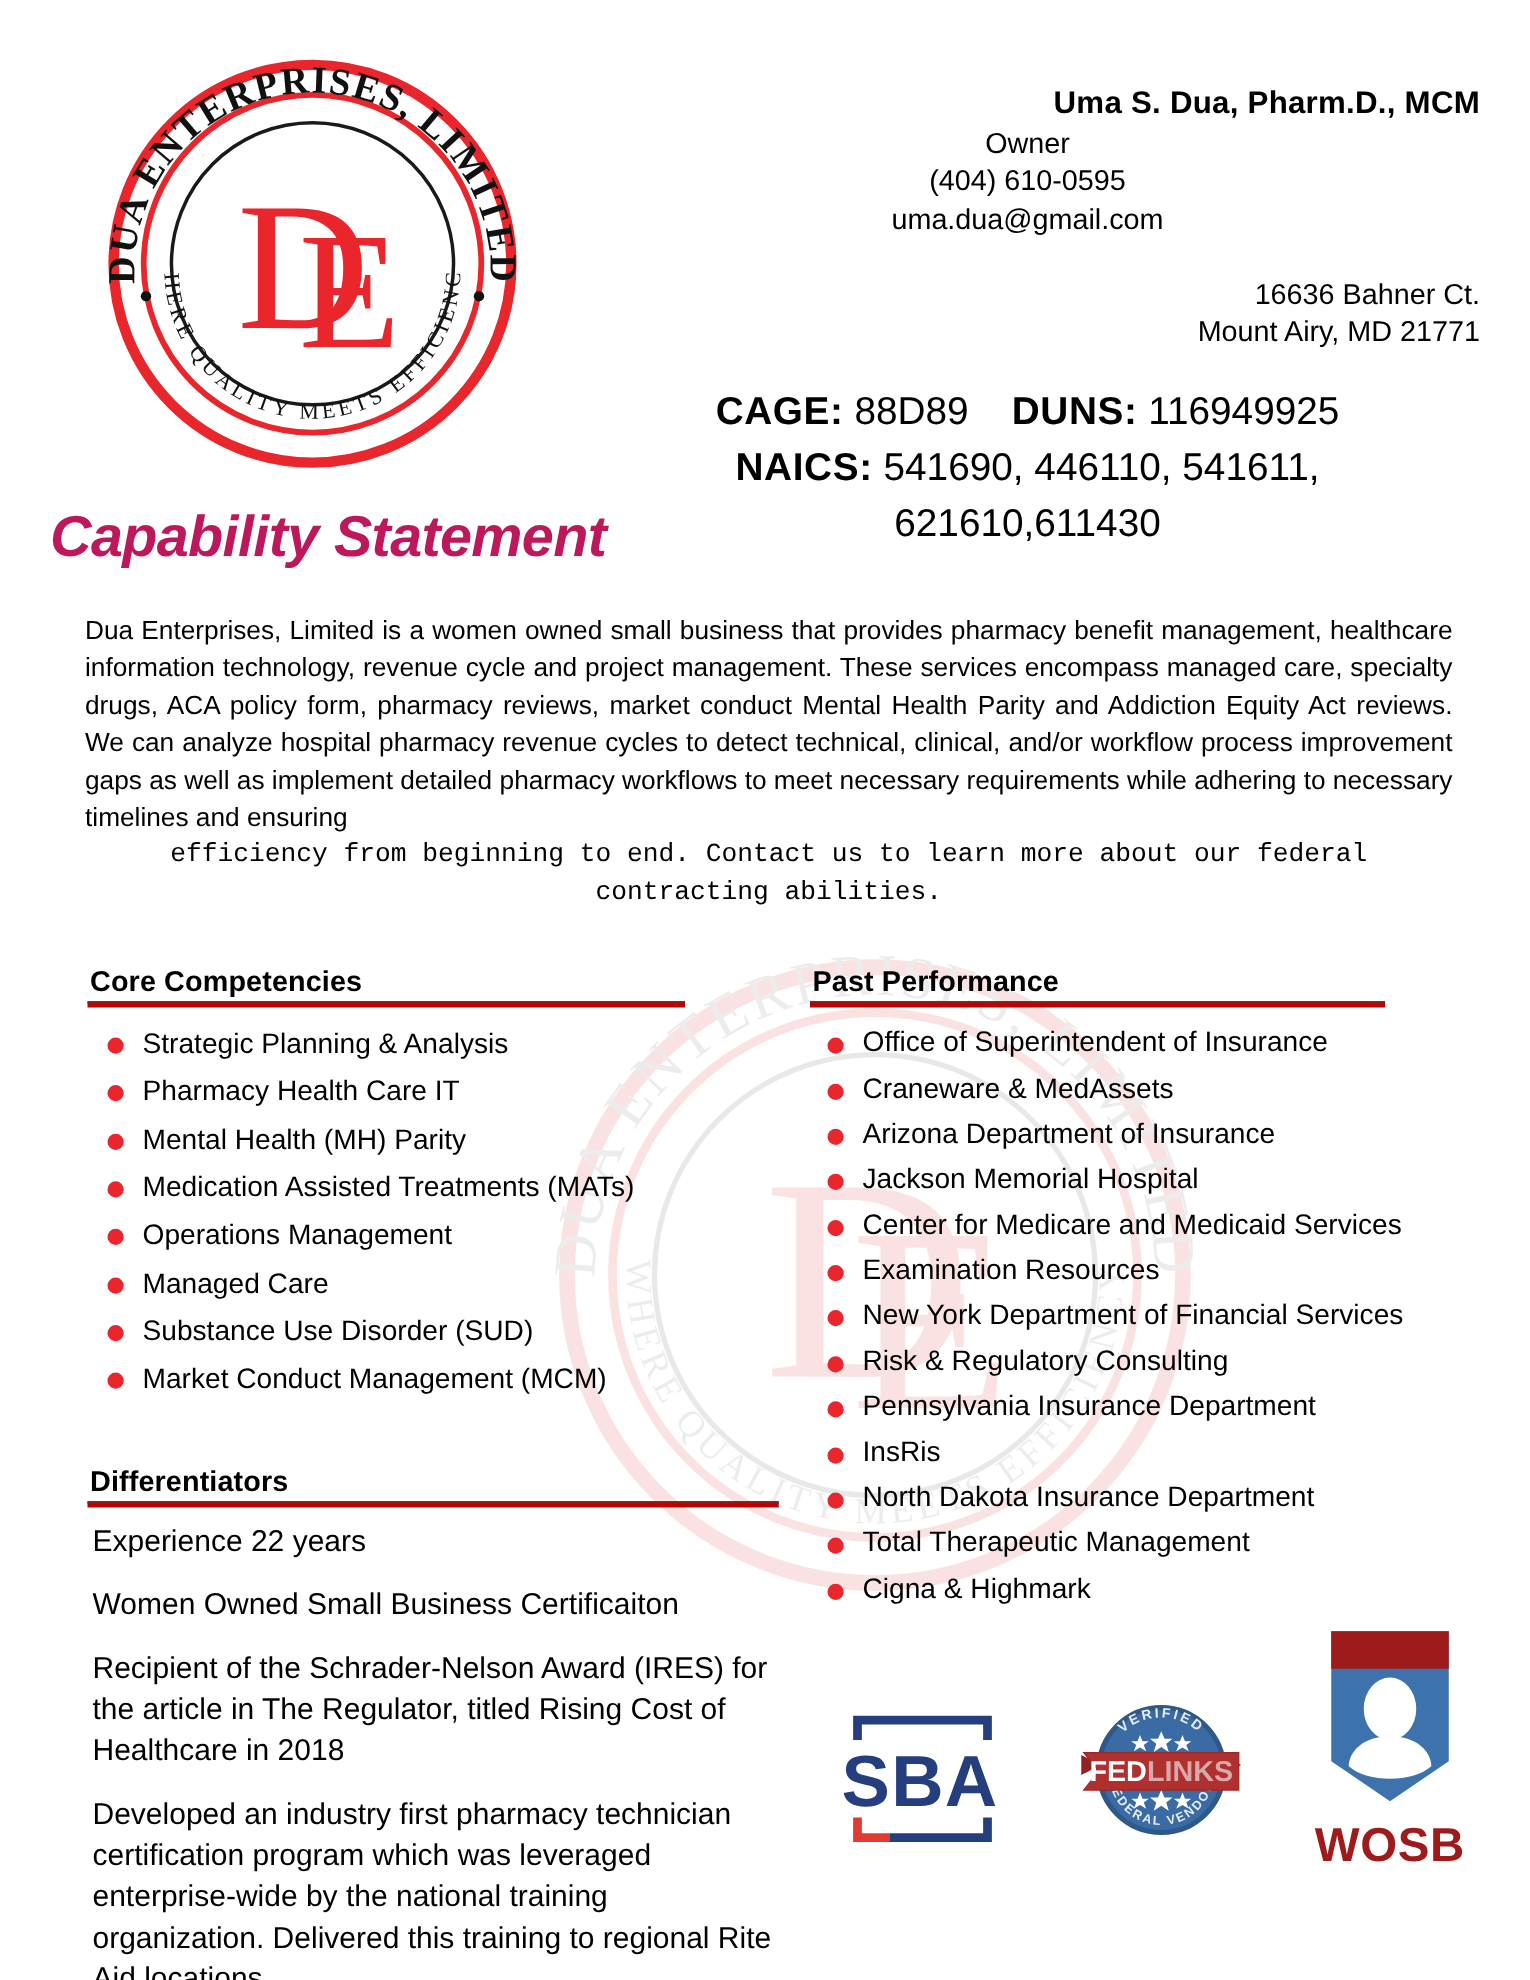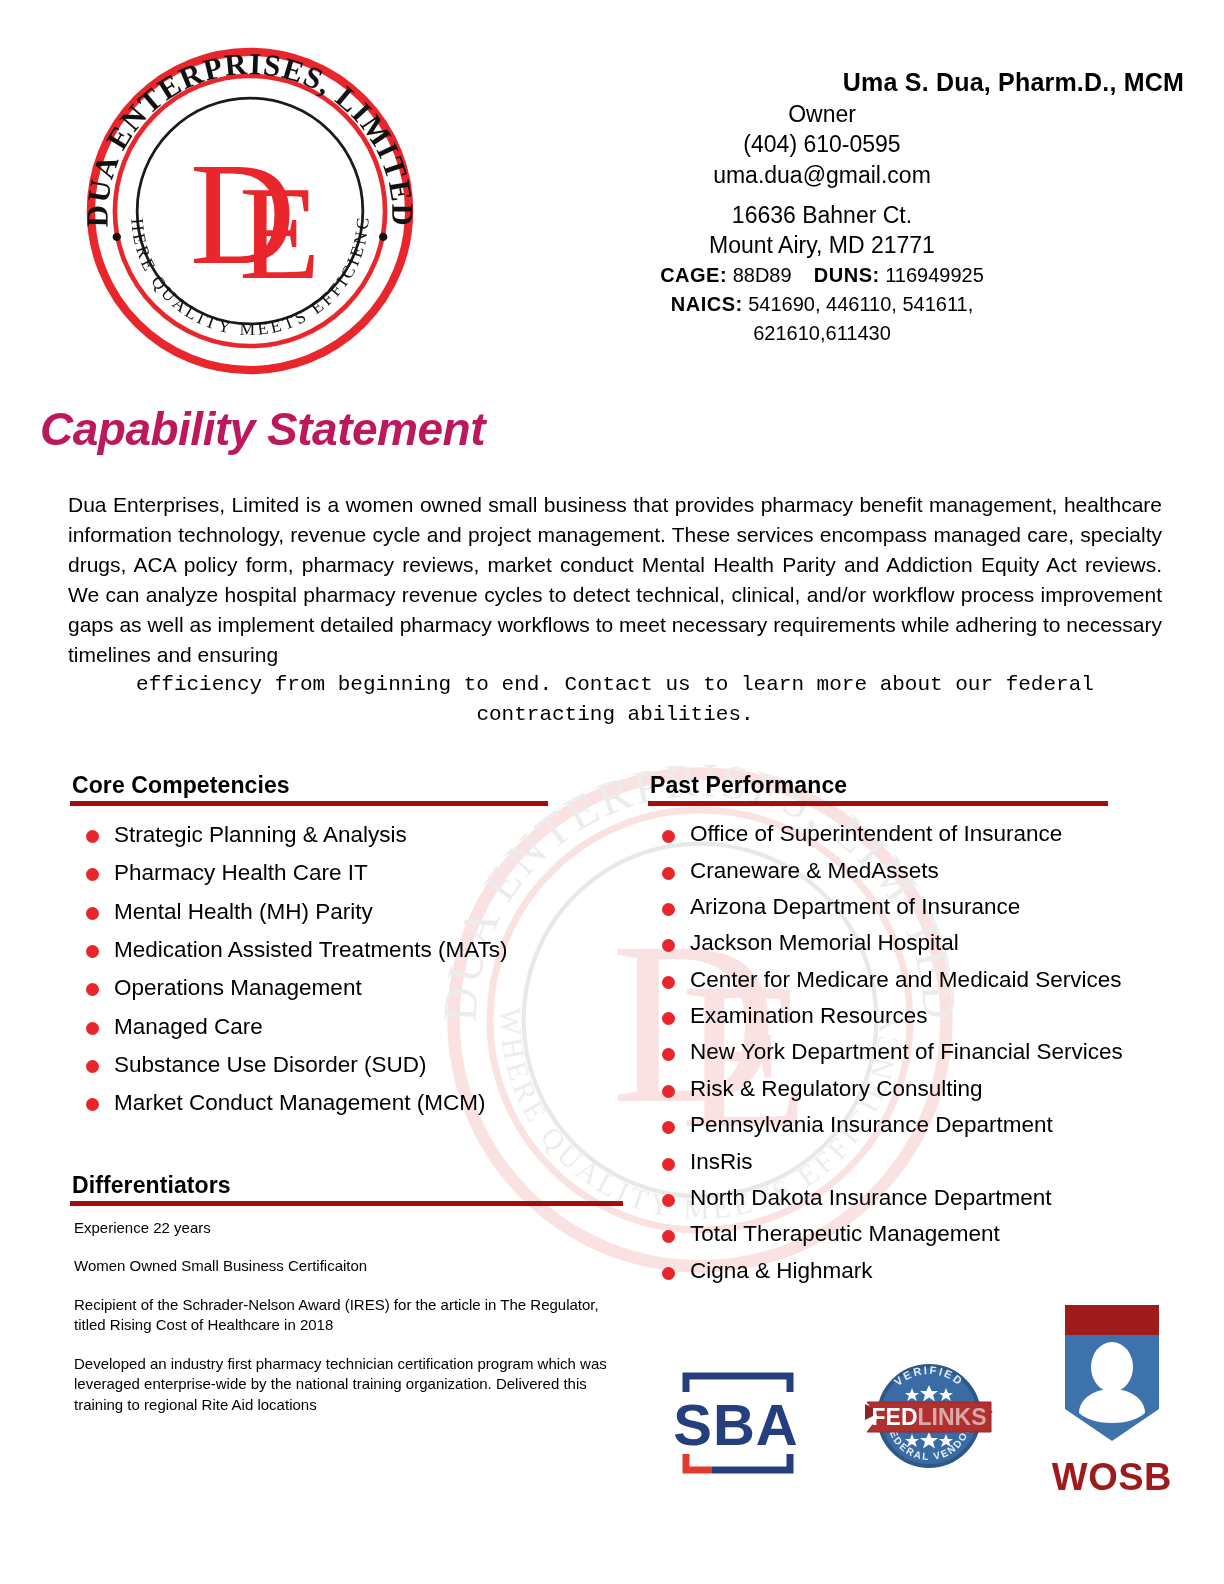--- a/index.html
+++ b/index.html
@@ -45,22 +45,22 @@
     padding-top: 48px;
     line-height: 1.32;
   }
   .contact .owner-name {
     font-size: 25px;
     font-weight: bold;
     letter-spacing: .2px;
     text-align: right;
   }
   .contact .line { font-size: 23px; }
-  .contact .addr-block { margin-top: 10px; }
-  .contact .ids { font-size: 20px; line-height: 1.45; }
+  .contact .addr-block { margin-top: 30px; text-align: right; }
+  .contact .ids { margin-top: 26px; font-size: 31px; line-height: 1.45; }
   .contact .ids b { font-weight: bold; letter-spacing: .5px; }
   .contact .naics-cont { display: block; }
 
   
   .doc-title {
     position: relative;
     z-index: 2;
     color: #be185d;
     font-size: 46px;
     font-weight: bold;
@@ -126,21 +126,21 @@
     background: #E8262B;
     border-radius: 50%;
   }
 
   .col-right ul.bullets li { padding-left: 42px; margin-bottom: 4px; line-height: 1.44; }
   .col-right ul.bullets li::before { left: 14px; }
 
   .diff-section { margin-top: 52px; }
   .diff-list { margin: 0; padding: 0; list-style: none; }
   .diff-list li {
-    font-size: 15px;
+    font-size: 24px;
     line-height: 1.37;
     margin-bottom: 18px;
     padding-left: 4px;
   }
 
   
   .badges {
     position: absolute;
     z-index: 2;
     left: 672px;

